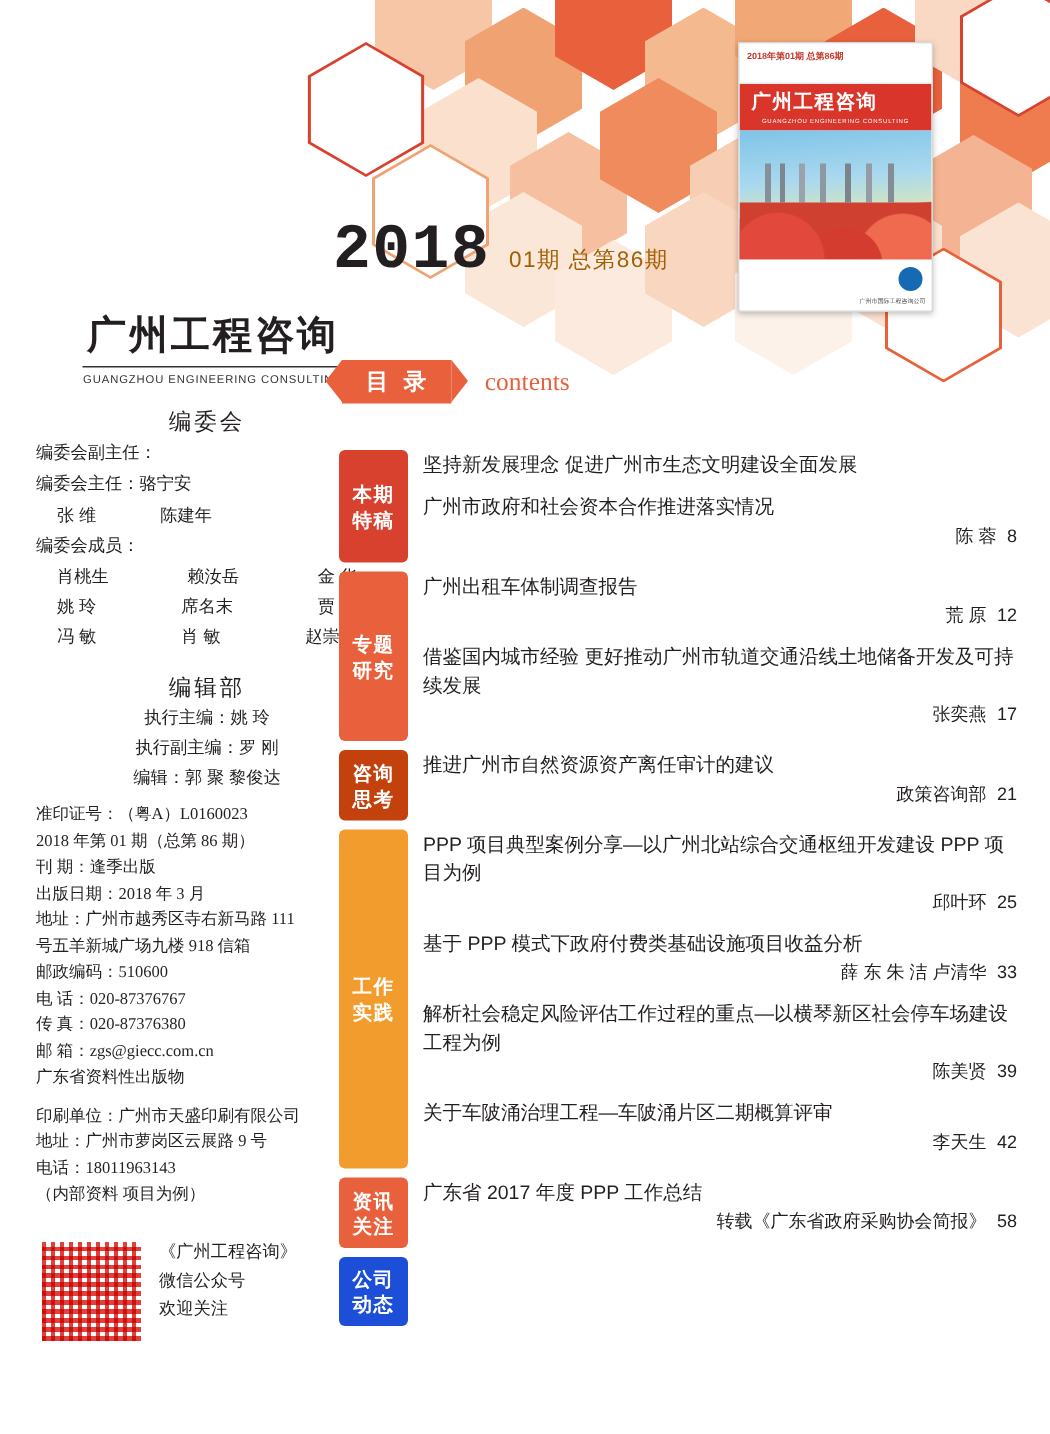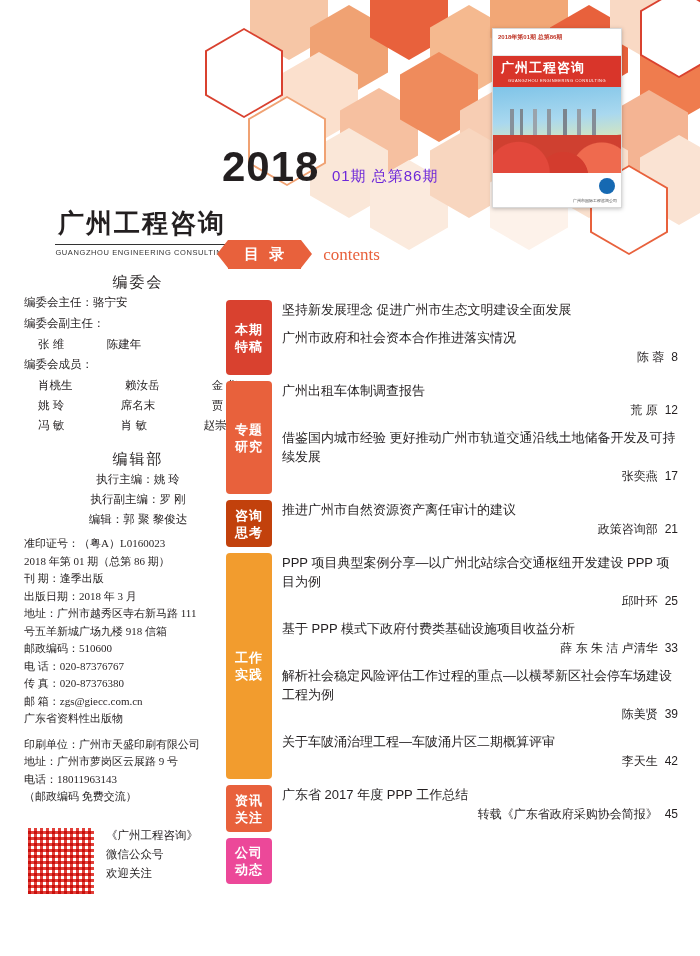--- a/index.html
+++ b/index.html
@@ -32,22 +32,22 @@
   .cover .cv-photo:after{content:"";position:absolute;left:0;bottom:0;width:100%;height:38px;background:radial-gradient(circle at 20% 100%,#e2483b 0 28%,transparent 29%),radial-gradient(circle at 55% 110%,#d33c2e 0 30%,transparent 31%),radial-gradient(circle at 85% 100%,#ef6a4e 0 26%,transparent 27%),#cf4030;}
   .cover .cv-photo .sky-line{position:absolute;left:10%;bottom:38px;width:80%;height:26px;background:
     linear-gradient(to right,transparent 0 4%,#86909a 4% 8%,transparent 8% 14%,#7d8790 14% 17%,transparent 17% 26%,#9aa3ac 26% 30%,transparent 30% 40%,#8e98a1 40% 44%,transparent 44% 56%,#7b848d 56% 60%,transparent 60% 70%,#949da6 70% 74%,transparent 74% 84%,#848d96 84% 88%,transparent 88% 100%);}
   .cover .cv-bottom{height:33px;background:#fff;position:relative;}
   .cover .cv-bottom .cv-logo{position:absolute;right:6px;top:5px;width:16px;height:16px;border-radius:50%;background:#1669b2;}
   .cover .cv-bottom .cv-pub{position:absolute;right:4px;bottom:3px;font-size:4px;color:#444;}
   .cover .cv-lines{position:absolute;left:6px;top:62px;width:80px;}
   .cover .cv-lines div{height:3px;background:#ffd14d;margin-bottom:2px;width:100%;}
   
   .year-wrap{position:absolute;left:222px;top:143px;}
-  .year-big{font-size:42px;font-weight:bold;letter-spacing:1px;color:#231f20;font-family:Liberation Sans, sans-serif;}
-  .year-sub{font-size:15px;color:#6d28d9;margin-left:8px;letter-spacing:1px;}
+  .year-big{font-size:42px;font-weight:bold;letter-spacing:1px;color:#231f20;font-family:Liberation Mono, monospace;}
+  .year-sub{font-size:15px;color:#a16207;margin-left:8px;letter-spacing:1px;}
   
   .masthead{position:absolute;left:42px;top:206px;width:200px;text-align:center;}
   .mast-cn{font-size:26px;font-weight:bold;letter-spacing:2px;color:#231f20;}
   .mast-en{font-size:7.5px;letter-spacing:.6px;color:#333;margin-top:3px;border-top:1px solid #333;display:inline-block;padding-top:3px;}
   .sec-head{font-size:15px;font-weight:normal;text-align:center;margin-top:14px;letter-spacing:2px;}
   .left-col{position:absolute;left:24px;top:258px;width:228px;font-size:11.5px;line-height:20px;color:#231f20;}
   .row-lbl{white-space:nowrap;}
   .kv{display:block;margin-bottom:1px;}
   .names{display:flex;justify-content:space-between;padding:0 14px 0 14px;}
   .center{text-align:center;}
@@ -143,24 +143,24 @@
 
 <div class="masthead">
   <div class="mast-cn">广州工程咨询</div>
   <div class="mast-en">GUANGZHOU ENGINEERING CONSULTING</div>
 </div>
 
 <div class="left-col">
   <div class="sec-head">编委会</div>
 
   <div class="kv">
+    <span class="row-lbl">编委会副主任：</span>
+  </div>
+  <div class="kv">
     <span class="row-lbl">编委会主任：</span><span>骆宁安</span>
-  </div>
-  <div class="kv">
-    <span class="row-lbl">编委会副主任：</span>
   </div>
   <div class="names">
     <span>张 维</span>
     <span>陈建年</span>
     <span style="width:54px"></span>
   </div>
   <div class="kv">
     <span class="row-lbl">编委会成员：</span>
   </div>
   <div class="names">
@@ -201,21 +201,21 @@
     <div>        号五羊新城广场九楼 918 信箱</div>
     <div>邮政编码：510600</div>
     <div>电 话：020-87376767</div>
     <div>传 真：020-87376380</div>
     <div>邮 箱：zgs@giecc.com.cn</div>
     <div>广东省资料性出版物</div>
     <div style="height:8px"></div>
     <div>印刷单位：广州市天盛印刷有限公司</div>
     <div>地址：广州市萝岗区云展路 9 号</div>
     <div>电话：18011963143</div>
-    <div>        （邮政编码 免费交流）</div>
+    <div>        （内部资料 项目为例）</div>
   </div>
 </div>
 
 <div class="qr-area">
   <div class="qr"></div>
   <div class="qr-text">
     <div>《广州工程咨询》</div>
     <div>微信公众号</div>
     <div>欢迎关注</div>
   </div>
@@ -300,25 +300,25 @@
   </div>
 
   <div class="toc-group">
     <div class="tag" style="background:#e8613c">
       <span>资讯</span>
       <span>关注</span>
     </div>
     <div class="entries">
       <div class="entry">
         <div class="t">广东省 2017 年度 PPP 工作总结</div>
-        <div class="a"><span>转载《广东省政府采购协会简报》</span><span class="pg">45</span></div>
-      </div>
-    </div>
-  </div>
-
-  <div class="toc-group">
-    <div class="tag" style="background:#ec4899">
+        <div class="a"><span>转载《广东省政府采购协会简报》</span><span class="pg">58</span></div>
+      </div>
+    </div>
+  </div>
+
+  <div class="toc-group">
+    <div class="tag" style="background:#1d4ed8">
       <span>公司</span>
       <span>动态</span>
     </div>
   </div>
 
 </div>
 
 </body></html>

